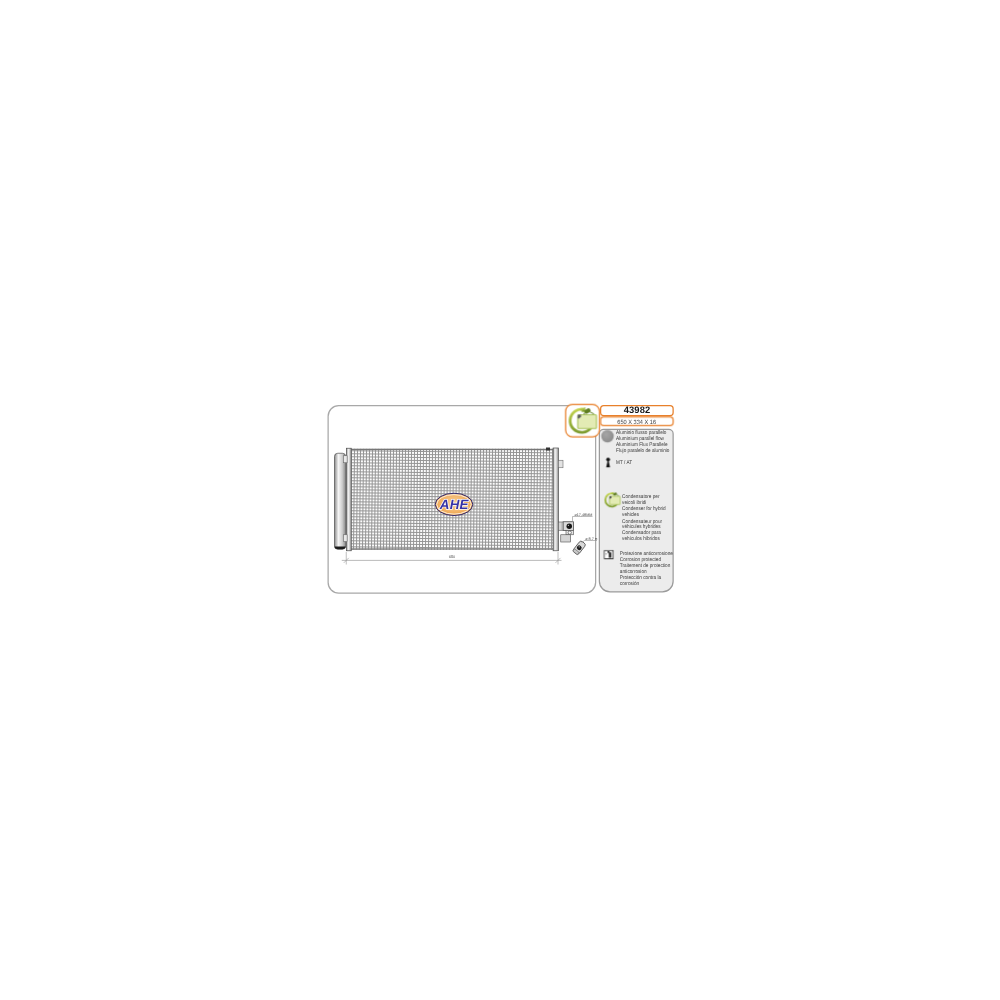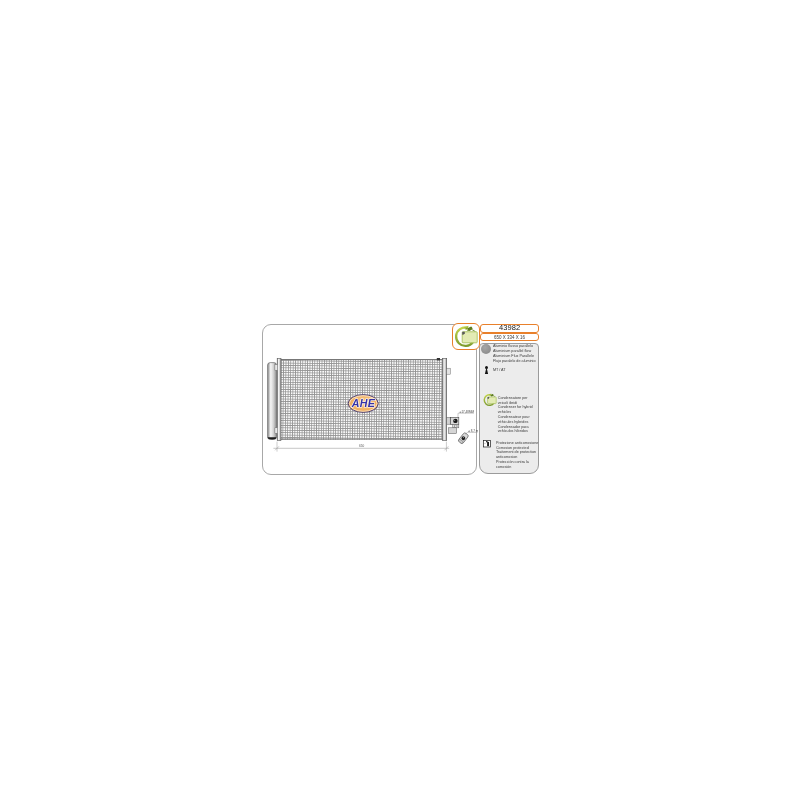--- a/index.html
+++ b/index.html
@@ -2,21 +2,21 @@
 <html><head>
 <meta charset="utf-8">
 <style>
   html,body{margin:0;padding:0;background:#ffffff;width:800px;height:800px;overflow:hidden;}
   *{box-sizing:border-box;font-family:"Liberation Sans",sans-serif;}
   .abs{position:absolute;}
   #mainbox{left:261.5px;top:323.5px;width:215px;height:151px;border:1px solid #a8a8a8;border-radius:9px;background:#fff;}
   #panel{left:479.4px;top:342.6px;width:59.2px;height:131.8px;background:#ececec;border:1px solid #9b9b9b;border-radius:4px 4px 9px 9px;}
   #greenbox{left:451.9px;top:323.4px;width:28px;height:27px;border:1.6px solid #e8802b;border-radius:6px;background:#fff;z-index:5;}
   #box1{will-change:transform;left:479.6px;top:323.6px;width:59.2px;height:8.9px;border:1.4px solid #e8802b;border-radius:3px;background:#fff;z-index:5;text-align:center;}
-  #box1 span{font-size:7.5px;font-weight:normal;color:#151515;line-height:6.3px;display:block;letter-spacing:0.1px;}
+  #box1 span{font-size:7.5px;font-weight:bold;color:#151515;line-height:6.3px;display:block;letter-spacing:0.1px;}
   #box2{left:479.6px;top:332.9px;width:59.2px;height:8.5px;border:1.4px solid #e8802b;border-radius:3px;background:#fff;z-index:5;}
   .alucirc{left:480.7px;top:343.7px;width:10.2px;height:10.2px;border-radius:50%;background:radial-gradient(circle at 40% 35%, #a6a6a6, #848484);z-index:6;}
 </style>
 </head>
 <body>
 <div class="abs" id="mainbox"></div>
 <div class="abs" id="panel"></div>
 
 <svg class="abs" style="left:261.5px;top:323.5px;z-index:2;will-change:transform" width="216" height="152" viewBox="0 0 216 152">
   <defs>

